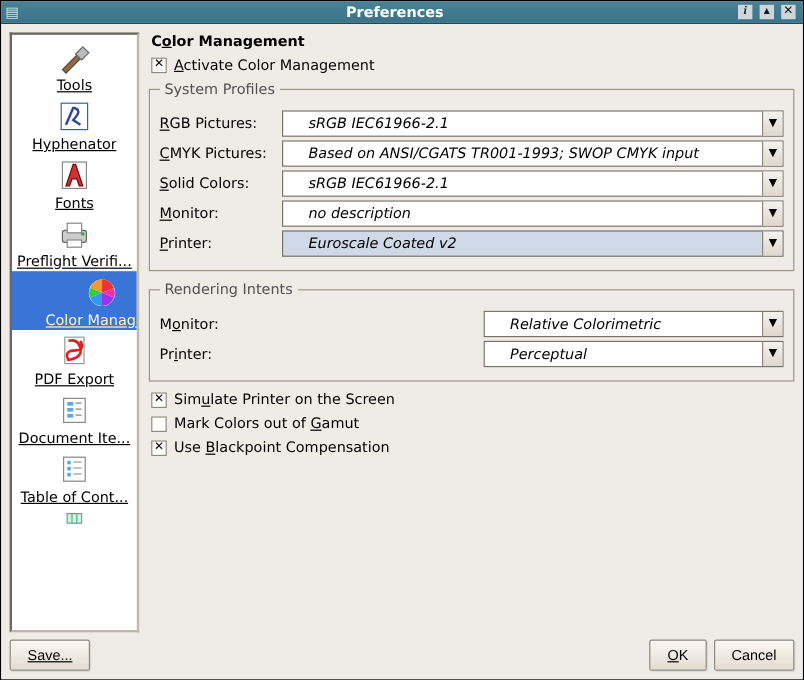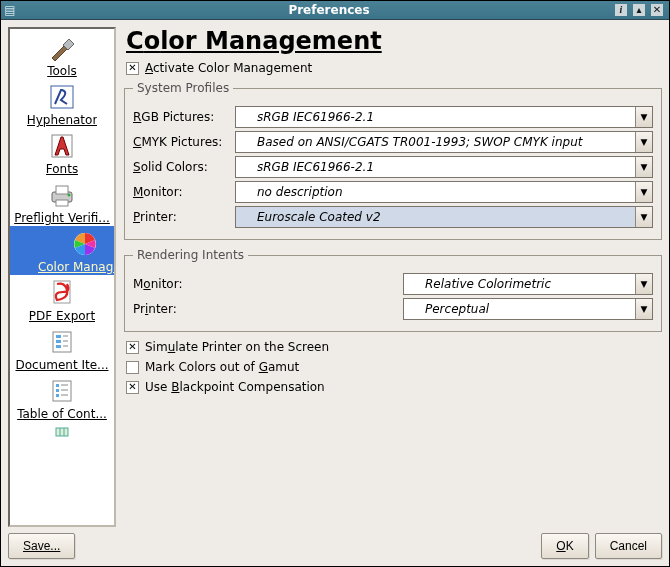--- a/index.html
+++ b/index.html
@@ -85,23 +85,22 @@
   .sidebar-item span.lbl {
     font-size: 12px;
     max-width: 100px; overflow: hidden; text-overflow: ellipsis;
   }
   .panel {
     flex: 1 1 auto;
     display: flex; flex-direction: column;
     min-width: 0;
   }
   .panel-title {
-    font-size: 24px; font-weight: bold;
+    font-size: 12px; font-weight: bold;
     margin: 0 0 6px 2px;
-    text-decoration: underline;
   }
   .panel-title .un { text-decoration: underline; }
   .check-row {
     display: flex; align-items: center;
     gap: 6px; margin: 0 0 6px 2px;
     font-size: 12px;
   }
   .chk {
     width: 13px; height: 13px;
     border: 1px solid #8f8a80;

